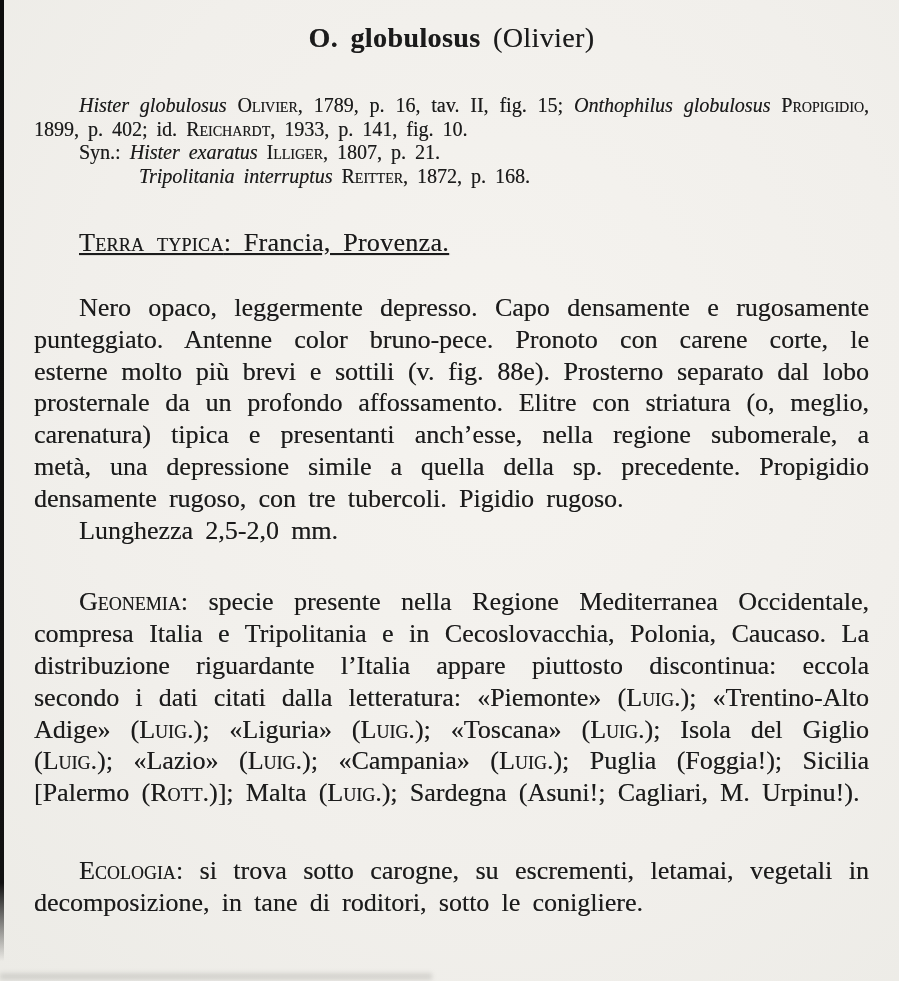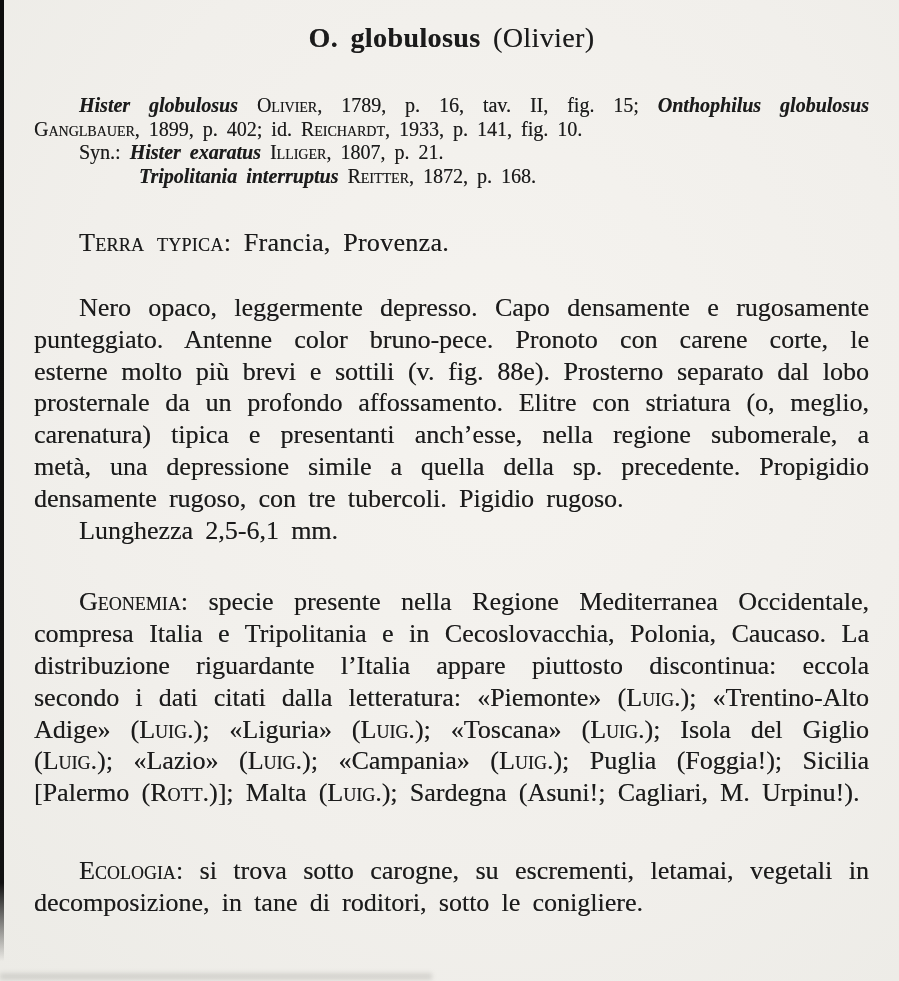--- a/index.html
+++ b/index.html
@@ -58,56 +58,57 @@
   }
   .cite { text-align: justify; text-indent: 45px; }
   .syn1 { margin-left: 45px; }
   .syn2 { margin-left: 105px; }
   .terra {
     margin-top: 40px;
     font-size: 26px;
     text-indent: 45px;
     word-spacing: 0.22em;
     letter-spacing: 0.3px;
+    text-decoration: underline;
   }
   .bodytext {
     font-size: 26px;
     line-height: 31.8px;
     text-align: justify;
     text-indent: 45px;
     word-spacing: 0.22em;
   }
   .desc { margin-top: 34px; }
   .lung { text-align: left; }
   .geo { margin-top: 40px; }
   .eco { margin-top: 46px; }
-  .i  { font-style: italic; font-weight: bold; }
+  .i  { font-style: italic; }
   .sc { font-variant: small-caps; }
   .b  { font-weight: bold; }
 </style>
 </head>
 <body>
 
 <div class="page">
   <div class="scan-edge-left"></div>
   <div class="scan-smudge"></div>
 
   <div class="content">
 
     <h1 class="title"><span class="b">O. globulosus</span><span> (Olivier)</span></h1>
 
     <div class="cite-block">
-      <p class="cite"><span class="i">Hister globulosus</span><span> </span><span class="sc">Olivier</span><span>, 1789, p. 16, tav. II, fig. 15; </span><span class="i">Onthophilus globulosus</span><span> </span><span class="sc">Ganglbauer</span><span>, 1899, p. 402; id. </span><span class="sc">Reichardt</span><span>, 1933, p. 141, fig. 10.</span></p>
+      <p class="cite"><span class="i">Hister globulosus</span><span> </span><span class="sc">Olivier</span><span>, 1789, p. 16, tav. II, fig. 15; </span><span class="i">Onthophilus globulosus</span><span> </span><span class="sc">Propigidio</span><span>, 1899, p. 402; id. </span><span class="sc">Reichardt</span><span>, 1933, p. 141, fig. 10.</span></p>
       <p class="syn1"><span>Syn.: </span><span class="i">Hister exaratus</span><span> </span><span class="sc">Illiger</span><span>, 1807, p. 21.</span></p>
       <p class="syn2"><span class="i">Tripolitania interruptus</span><span> </span><span class="sc">Reitter</span><span>, 1872, p. 168.</span></p>
     </div>
 
     <p class="terra"><span class="sc">Terra typica</span><span>: Francia, Provenza.</span></p>
 
     <p class="bodytext desc"><span>Nero opaco, leggermente depresso. Capo densamente e rugosamente punteggiato. Antenne color bruno-pece. Pronoto con carene corte, le esterne molto più brevi e sottili (v. fig. 88e). Prosterno separato dal lobo prosternale da un profondo affossamento. Elitre con striatura (o, meglio, carenatura) tipica e presentanti anch’esse, nella regione subomerale, a metà, una depressione simile a quella della sp. precedente. Propigidio densamente rugoso, con tre tubercoli. Pigidio rugoso.</span></p>
-    <p class="bodytext lung"><span>Lunghezza 2,5-6,1 mm.</span></p>
+    <p class="bodytext lung"><span>Lunghezza 2,5-2,0 mm.</span></p>
 
     <p class="bodytext geo"><span class="sc">Geonemia</span><span>: specie presente nella Regione Mediterranea Occidentale, compresa Italia e Tripolitania e in Cecoslovacchia, Polonia, Caucaso. La distribuzione riguardante l’Italia appare piuttosto discontinua: eccola secondo i dati citati dalla letteratura: «Piemonte» (</span><span class="sc">Luig.</span><span>); «Trentino-Alto Adige» (</span><span class="sc">Luig.</span><span>); «Liguria» (</span><span class="sc">Luig.</span><span>); «Toscana» (</span><span class="sc">Luig.</span><span>); Isola del Giglio (</span><span class="sc">Luig.</span><span>); «Lazio» (</span><span class="sc">Luig.</span><span>); «Campania» (</span><span class="sc">Luig.</span><span>); Puglia (Foggia!); Sicilia [Palermo (</span><span class="sc">Rott.</span><span>)]; Malta (</span><span class="sc">Luig.</span><span>); Sardegna (Asuni!; Cagliari, M. Urpinu!).</span></p>
 
     <p class="bodytext eco"><span class="sc">Ecologia</span><span>: si trova sotto carogne, su escrementi, letamai, vegetali in decomposizione, in tane di roditori, sotto le conigliere.</span></p>
 
   </div>
 </div>
 
 </body></html>

